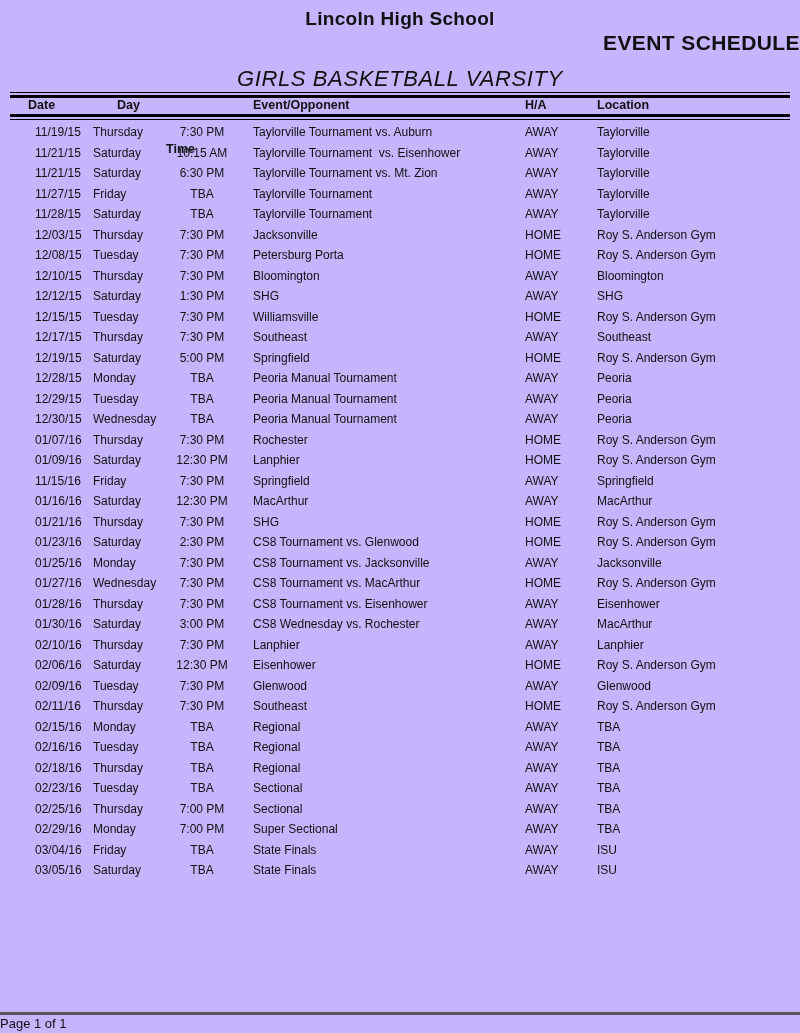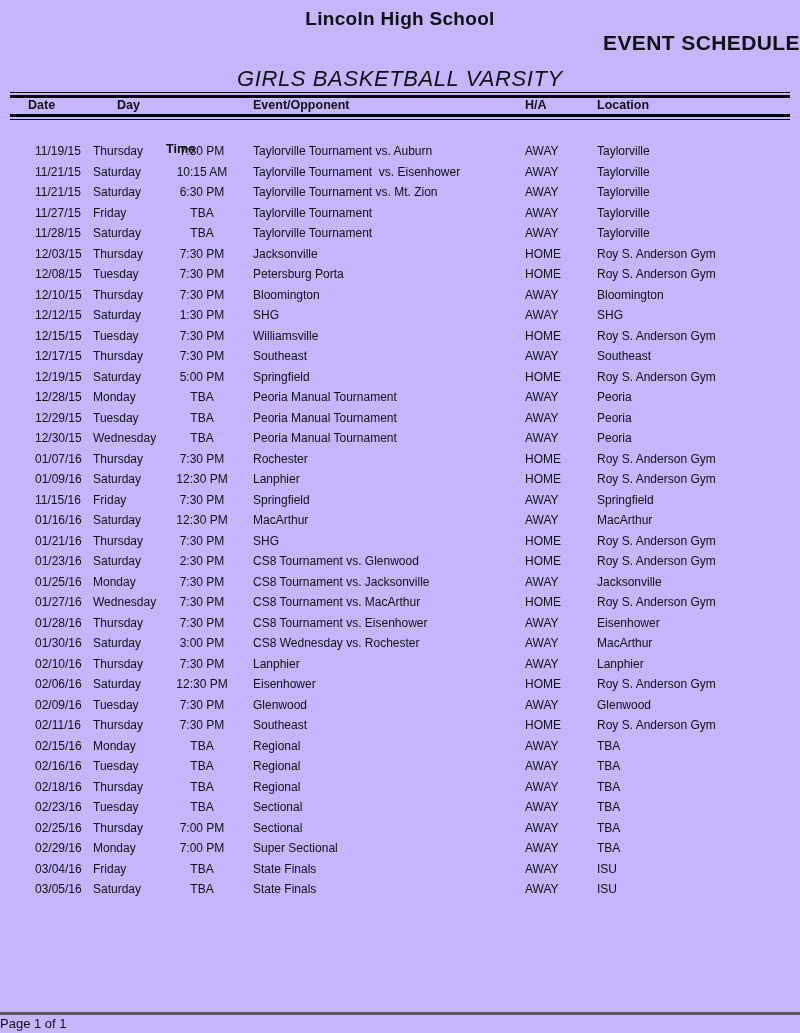--- a/index.html
+++ b/index.html
@@ -47,21 +47,21 @@
   .rule-thin  { height: 1px; background: #000; }
   .rule-thick { height: 3px; background: #000; }
   .rule-gap   { height: 2px; }
   .header-row {
     display: flex;
     height: 16px;
     align-items: flex-start;
     font-weight: bold;
     font-size: 12.5px;
   }
-  .rows { margin-top: 21px; }
+  .rows { margin-top: 2px; }
   .row {
     display: flex;
     height: 20.5px;
     align-items: center;
     font-size: 12px;
   }
   .c0 { width: 78px;  padding-left: 25px; }
   .c1 { width: 78px;  padding-left: 5px; }
   .c2 { width: 72px;  text-align: center; }
   .c3 { width: 277px; padding-left: 15px; white-space: pre; }

